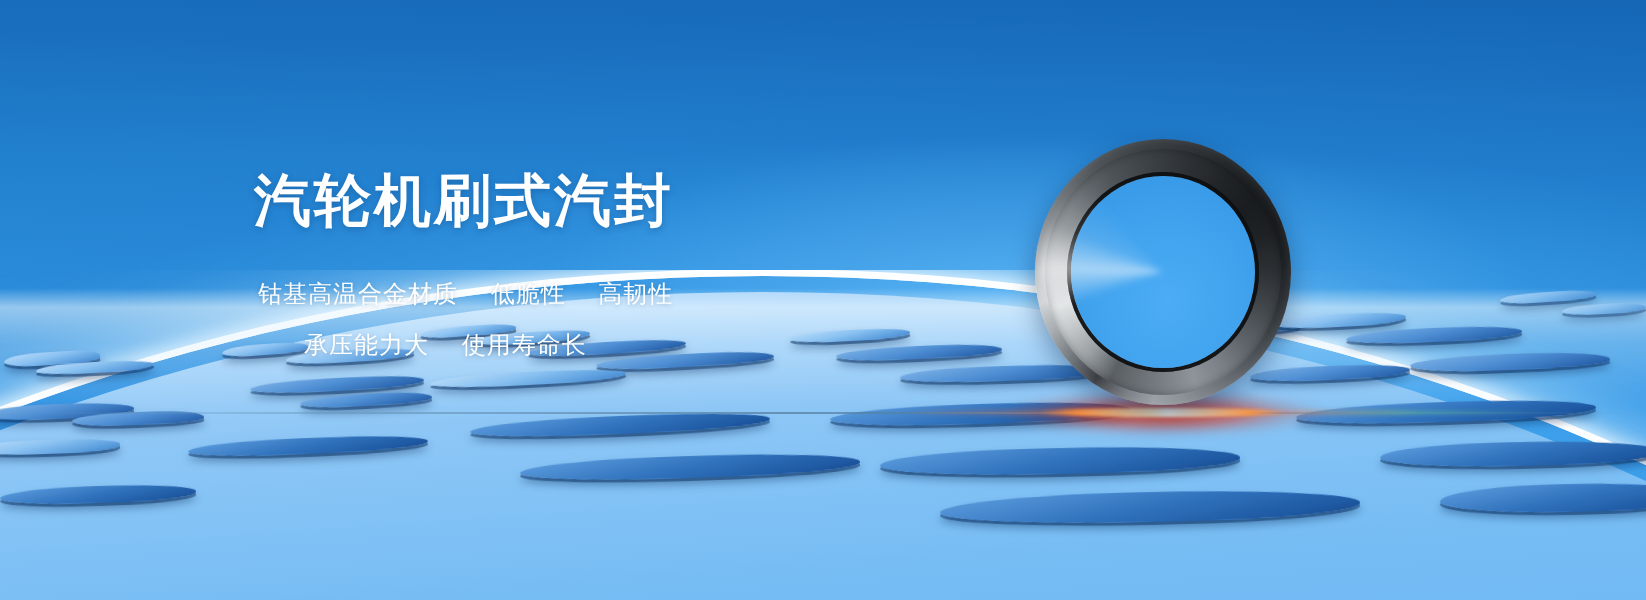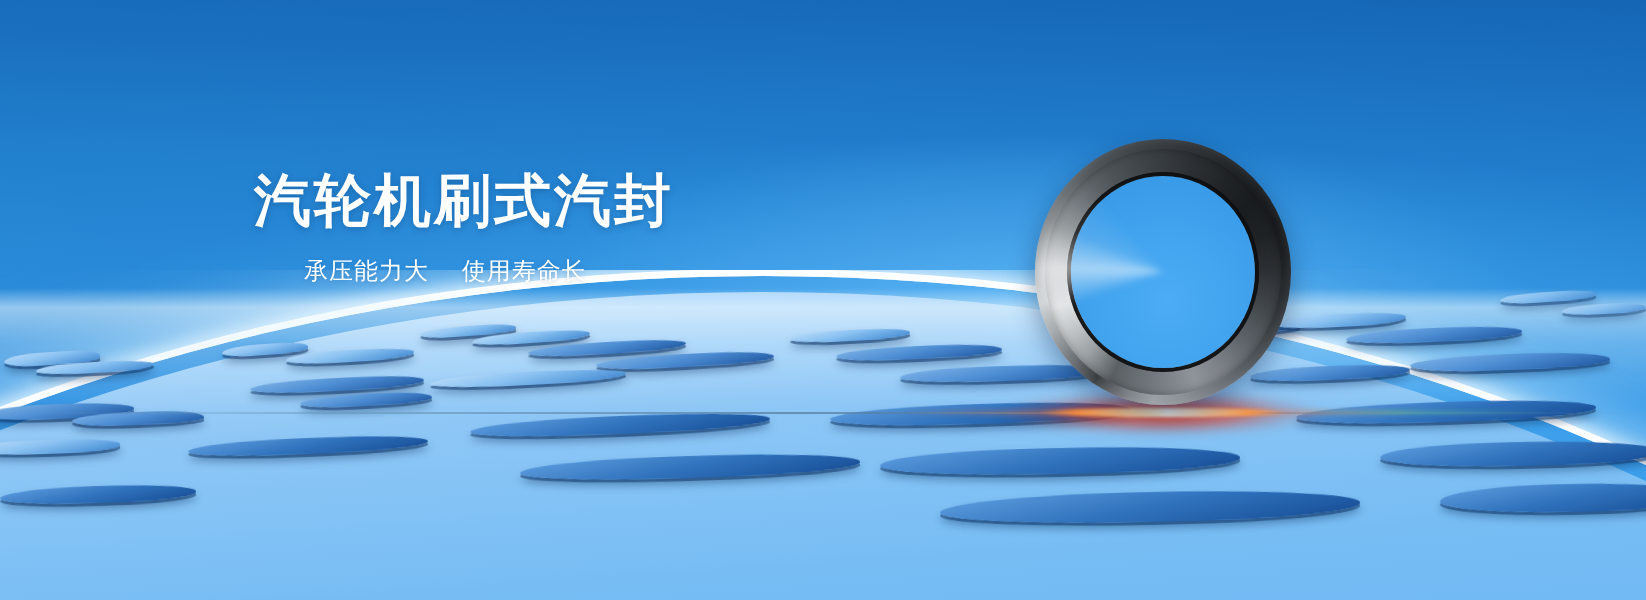--- a/index.html
+++ b/index.html
@@ -396,16 +396,17 @@
                 background:radial-gradient(110% 110% at 52% 66%,
                    rgba(76,173,245,1) 0%,
                    rgba(62,160,236,1) 46%,
                    rgba(50,146,226,1) 80%,
                    rgba(44,138,218,1) 100%);"></div>
     <div class="ring-spec" style="left:4px; top:4px; right:4px; bottom:4px;"></div>
   </div>
 
   <div class="copy">
     <h1 class="headline">汽轮机刷式汽封</h1>
+    <p class="sub sub-1">钴基高温合金材质　 低脆性　 高韧性</p>
     <p class="sub sub-2">承压能力大　 使用寿命长</p>
   </div>
 
 </div>
 
 </body></html>

